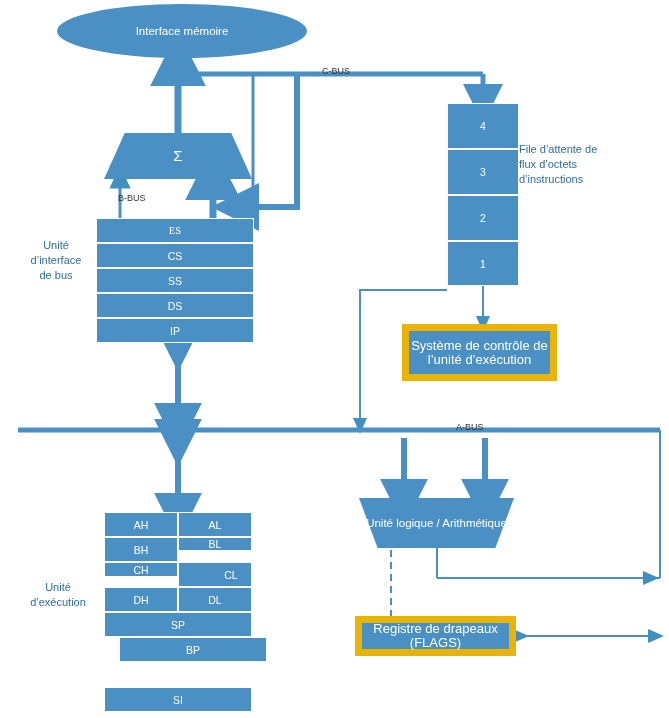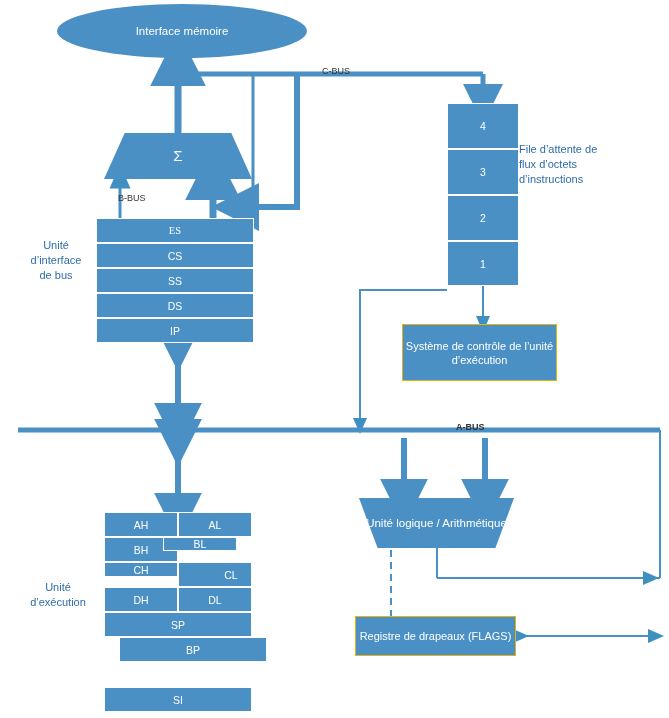--- a/index.html
+++ b/index.html
@@ -19,23 +19,23 @@
     position: absolute;
     color: #2f6da8;
     font-size: 11px;
     line-height: 15px;
     text-align: center;
     white-space: pre-line;
   }
   .box {
     position: absolute;
     background: #4a90c4;
-    border: 1px solid #eab308;
-    color: #ffffff;
-    font-size: 11px;
+    border: 7px solid #eab308;
+    color: #ffffff;
+    font-size: 13px;
     display: flex;
     align-items: center;
     justify-content: center;
     text-align: center;
     box-sizing: border-box;
     line-height: 14px;
   }
   .reg {
     position: absolute;
     background: #4a90c4;
@@ -144,21 +144,21 @@
 
     <path d="M520 636 L655 636" stroke="#4a90c4" stroke-width="2" fill="none" marker-end="url(#arThinS)" marker-start="url(#arThinS)"></path>
   </svg>
 
   <div class="ellipse" style="left:57px; top:4px; width:250px; height:54px;">
     <span>Interface mémoire</span>
   </div>
 
   <div class="buslabel" style="left:322px; top:66px;">C-BUS</div>
   <div class="buslabel" style="left:118px; top:193px;">B-BUS</div>
-  <div class="buslabel" style="left:456px; top:422px;font-weight:bold;">A-BUS</div>
+  <div class="buslabel" style="left:456px; top:422px;">A-BUS</div>
 
   <div class="trap up" style="left:104px; top:133px; width:148px; height:46px;">
     <span class="sigma">Σ</span>
   </div>
 
   <div style="position:absolute; left:447px; top:103px; width:72px; height:183px;">
     <div class="reg" style="left:0px; top:0px; width:72px; height:46px;">4</div>
     <div class="reg" style="left:0px; top:46px; width:72px; height:46px;">3</div>
     <div class="reg" style="left:0px; top:92px; width:72px; height:46px;">2</div>
     <div class="reg" style="left:0px; top:138px; width:72px; height:45px;">1</div>
@@ -185,21 +185,21 @@
   </div>
 
   <div class="lbl" style="left:12px; top:580px; width:92px;">Unité
 d’exécution</div>
 
   <div style="position:absolute; left:104px; top:512px; width:148px; height:200px;">
     <div class="reg" style="left:0px;  top:0px;  width:74px; height:25px;">AH</div>
     <div class="reg" style="left:74px; top:0px;  width:74px; height:25px;">AL</div>
 
     <div class="reg" style="left:0px;  top:25px; width:74px; height:25px;text-align:right;">BH</div>
-    <div class="reg" style="left:59px; top:25px; width:74px; height:14px;">BL</div>
+    <div class="reg" style="left:74px; top:25px; width:74px; height:14px;">BL</div>
 
     <div class="reg" style="left:0px;  top:50px; width:74px; height:15px;">CH</div>
     <div class="reg" style="left:74px; top:50px; width:74px; height:25px;padding-left:32px;">CL</div>
 
     <div class="reg" style="left:0px;  top:75px; width:74px; height:25px;">DH</div>
     <div class="reg" style="left:74px; top:75px; width:74px; height:25px;">DL</div>
 
     <div class="reg" style="left:0px; top:100px; width:148px; height:25px;">SP</div>
     <div class="reg" style="left:15px; top:125px; width:148px; height:25px;">BP</div>
     <div class="reg" style="left:0px; top:175px; width:148px; height:25px;">SI</div>

